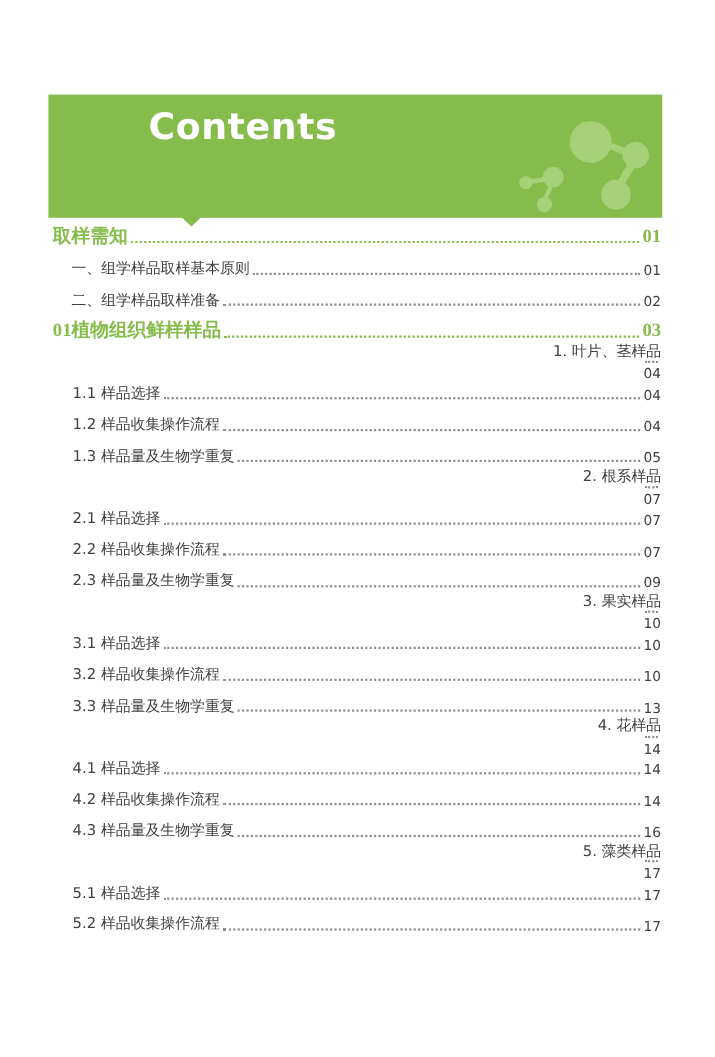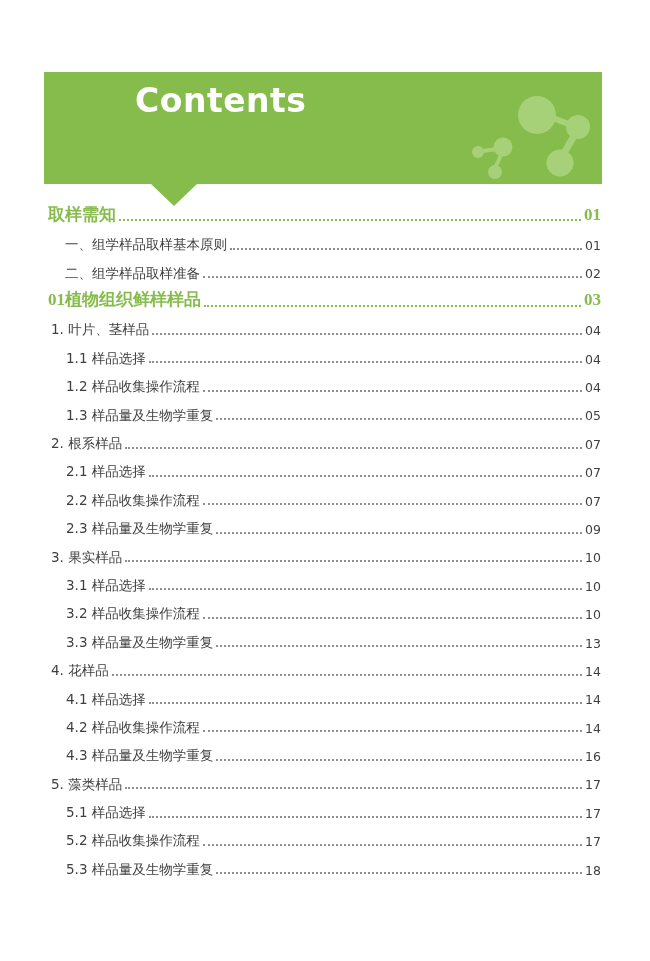--- a/index.html
+++ b/index.html
@@ -14,21 +14,21 @@
     width: 650px; height: 961px;
     position: relative;
     background: #ffffff;
     font-family: "DejaVu Sans", sans-serif;
     overflow: hidden;
   }
 
   
   .banner {
     position: absolute;
-    left: 44px; top: 72px;
+    left: 44px; top: 86px;
     width: 558px; height: 112px;
     background: var(--accent-green);
     overflow: hidden;
   }
   .banner-titles {
     position: absolute;
     left: 91px; top: 10px;
     color: #ffffff;
   }
   .title-en {
@@ -91,21 +91,21 @@
     font-size: 17px;
     font-family: Liberation Serif, serif;
   }
   .row.section .leader {
     border-bottom: 2px dotted var(--accent-green);
     margin-bottom: 3px;
   }
 
   
   .row.sub1 { padding-left: 17px; }
-  .row.item { padding-left: 3px; }
+  .row.item { padding-left: 3px; flex-direction: column; }
   .row.sub  { padding-left: 18px; }
 </style>
 </head>
 <body>
 
 <div class="banner">
   <svg class="molecule-svg" viewBox="0 0 558 112">
     <g fill="var(--light-green)" stroke="none">
 
       <line x1="509" y1="46" x2="527" y2="53" stroke="var(--light-green)" stroke-width="6"></line>
@@ -236,18 +236,13 @@
     <div class="row sub">
     <span class="label">5.1 样品选择</span>
     <span class="leader"></span>
     <span class="pg">17</span>
   </div>
     <div class="row sub">
     <span class="label">5.2 样品收集操作流程</span>
     <span class="leader"></span>
     <span class="pg">17</span>
   </div>
-    <div class="row sub">
-    <span class="label">5.3 样品量及生物学重复</span>
-    <span class="leader"></span>
-    <span class="pg">18</span>
-  </div>
   </div>
 
 </body></html>

